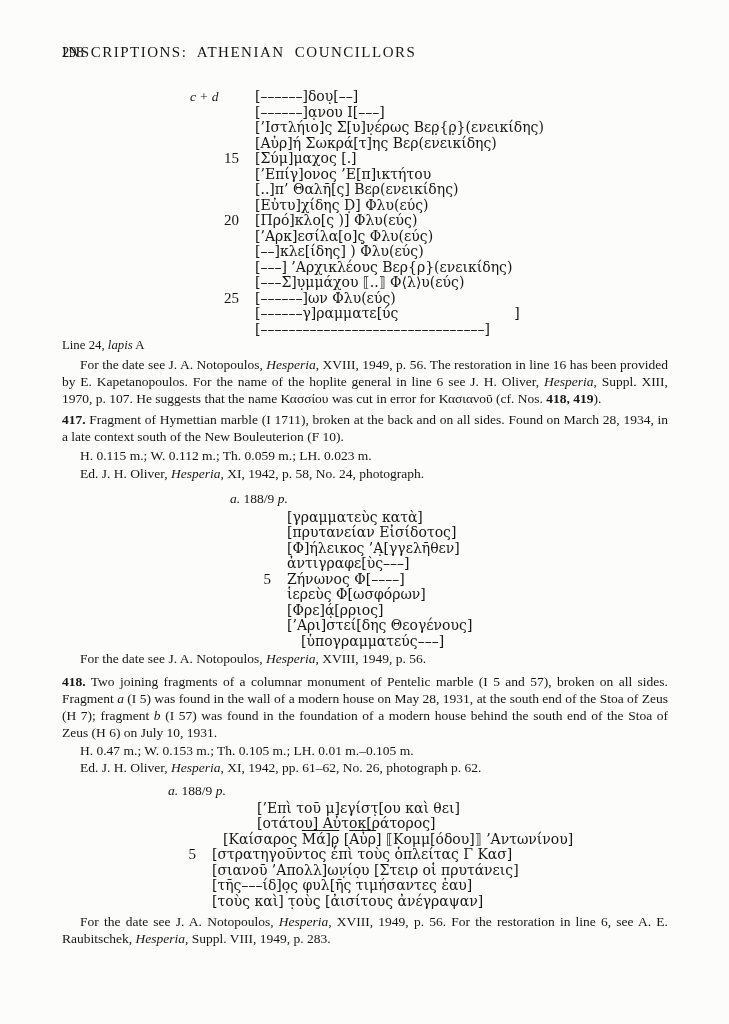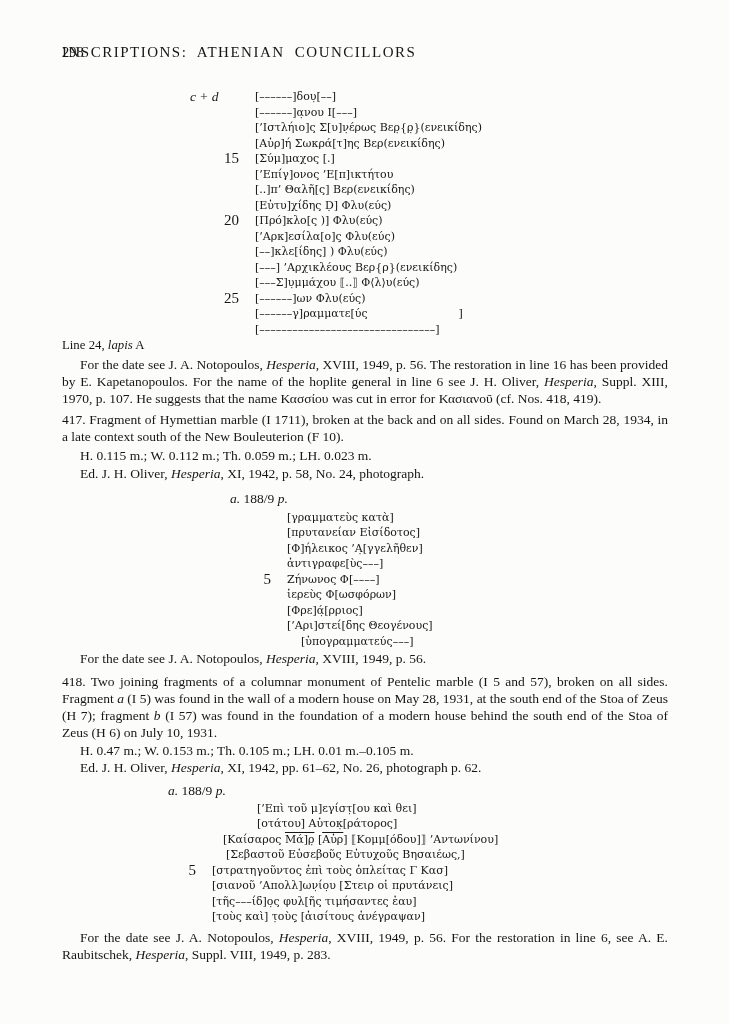--- a/index.html
+++ b/index.html
@@ -15,21 +15,21 @@
   .page { position: relative; width: 606px; margin: 0 61px 16px 62px; padding-top: 44px; }
 
   
   .header { position: relative; height: 17px; line-height: 17px; }
   .pagenum { position: absolute; left: 0; top: 0; font-size: 14.5px; }
   .title { text-align: left; font-size: 15px; letter-spacing: 1.5px; word-spacing: 5px; }
 
   
   .insc { position: relative; }
   .iline { display: flex; line-height: 15.5px; }
-  .txt { white-space: pre; font-family: "DejaVu Serif", "Liberation Serif", serif; font-size: 11px; }
+  .txt { white-space: pre; font-family: "DejaVu Serif", "Liberation Serif", serif; font-size: 14px; }
   .num { flex: none; width: 30px; padding-right: 16px; text-align: right; font-size: 15px;
          font-family: "Liberation Serif", serif; }
   .insc-label { position: absolute; left: -19px; top: 0; line-height: 15.5px; font-size: 13.5px; }
 
   #blk-cd { margin-left: 147px; margin-top: 28px; }
   #blk-417 { margin-left: 179px; margin-top: 3px; }
   #blk-418 { margin-left: 104px; margin-top: 2px; }
   .ind-a .txt { margin-left: 45px; }
   .ind-b .txt { margin-left: 11px; }
   .ind-c .txt { margin-left: 14px; }
@@ -48,21 +48,21 @@
   #h-417 { margin-top: 4px; }
   #dim-417 { margin-top: 2px; }
   #ed-417 { margin-top: 1px; }
   #foot-417 { margin-top: 1px; }
   #h-418 { margin-top: 6px; }
   #dim-418 { margin-top: 1px; }
   #foot-418 { margin-top: 4px; }
 
   
   .s-i { font-style: italic; }
-  .s-b { font-weight: 400; }
+  .s-b { font-weight: 700; }
   .s-o { text-decoration: overline; }
 </style>
 </head>
 <body>
 
 <div class="page">
 
   <div class="header">
     <span class="pagenum">298</span>
     <div class="title">INSCRIPTIONS: ATHENIAN COUNCILLORS</div>
@@ -199,24 +199,20 @@
         <span class="txt">[’Επὶ τοῦ μ]εγίστ̣[ου καὶ θει]</span>
       </div>
     <div class="iline ind-a">
         <span class="num"></span>
         <span class="txt">[οτάτου] Αὐτοκ̣[ράτορος]</span>
       </div>
     <div class="iline ind-b">
         <span class="num"></span>
         <span class="txt"><span>[Καίσαρος </span><span class="s-o">Μά]ρ̣</span><span> [</span><span class="s-o">Αὐρ</span><span>] ⟦Κομμ[όδου]⟧ ’Αντωνίνου]</span></span>
       </div>
-    <div class="iline ind-c">
-        <span class="num"></span>
-        <span class="txt">[Σεβαστοῦ Εὐσεβοῦς Εὐτυχοῦς Βησαιέως,]</span>
-      </div>
     <div class="iline">
         <span class="num">5</span>
         <span class="txt">[στρατηγοῦντος ἐπὶ τοὺς ὁπλείτας Γ Κασ]</span>
       </div>
     <div class="iline">
         <span class="num"></span>
         <span class="txt">[σιανοῦ ’Απολλ]ων̣ίο̣υ [Στειρ οἱ πρυτάνεις]</span>
       </div>
     <div class="iline">
         <span class="num"></span>

